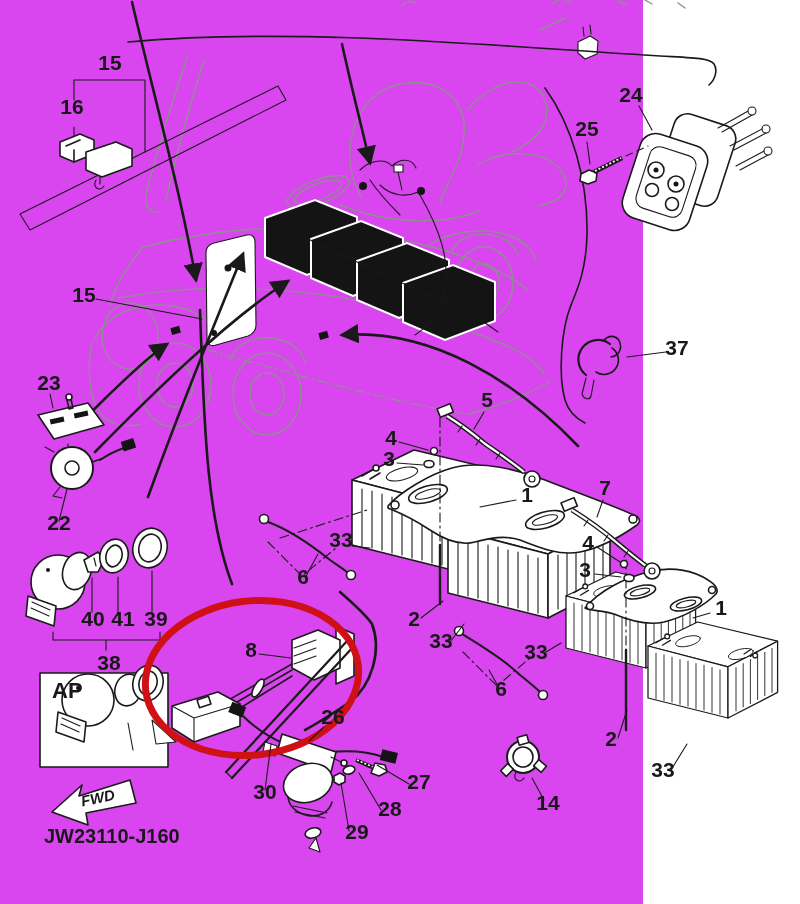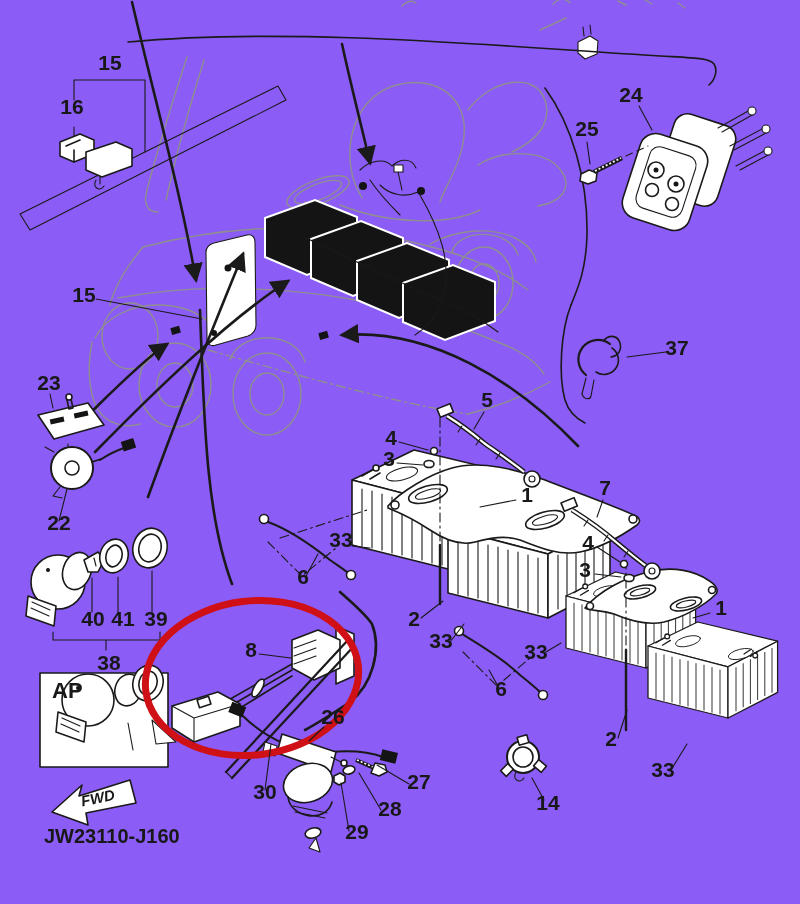--- a/index.html
+++ b/index.html
@@ -1,16 +1,16 @@
 <!DOCTYPE html>
 <html><head>
 <meta charset="utf-8">
 <style>
   html,body { margin:0; padding:0; background:#ffffff; }
-  .stage { width:800px; height:904px; position:relative; background:#8b5cf6; font-family:"Liberation Sans", sans-serif; }
+  .stage { width:643px; height:904px; position:relative; background:#d946ef; font-family:"Liberation Sans", sans-serif; }
   svg { display:block; }
   .d  { stroke:#1a1a1a; fill:none; stroke-width:1.6; stroke-linecap:round; stroke-linejoin:round; }
   .d1 { stroke:#1a1a1a; fill:none; stroke-width:1.1; stroke-linecap:round; stroke-linejoin:round; }
   .d2 { stroke:#1a1a1a; fill:none; stroke-width:2.6; stroke-linecap:round; stroke-linejoin:round; }
   .g  { stroke:#8f8f8f; fill:none; stroke-width:1.4; stroke-linecap:round; stroke-linejoin:round; }
   .wf { fill:#ffffff; }
   .bf { fill:#141414; stroke:none; }
   .dd { stroke-dasharray:9 4 2 4; }
   .ds { stroke-dasharray:7 5; }
   .red { stroke:#cf1016; stroke-width:7; fill:none; }

